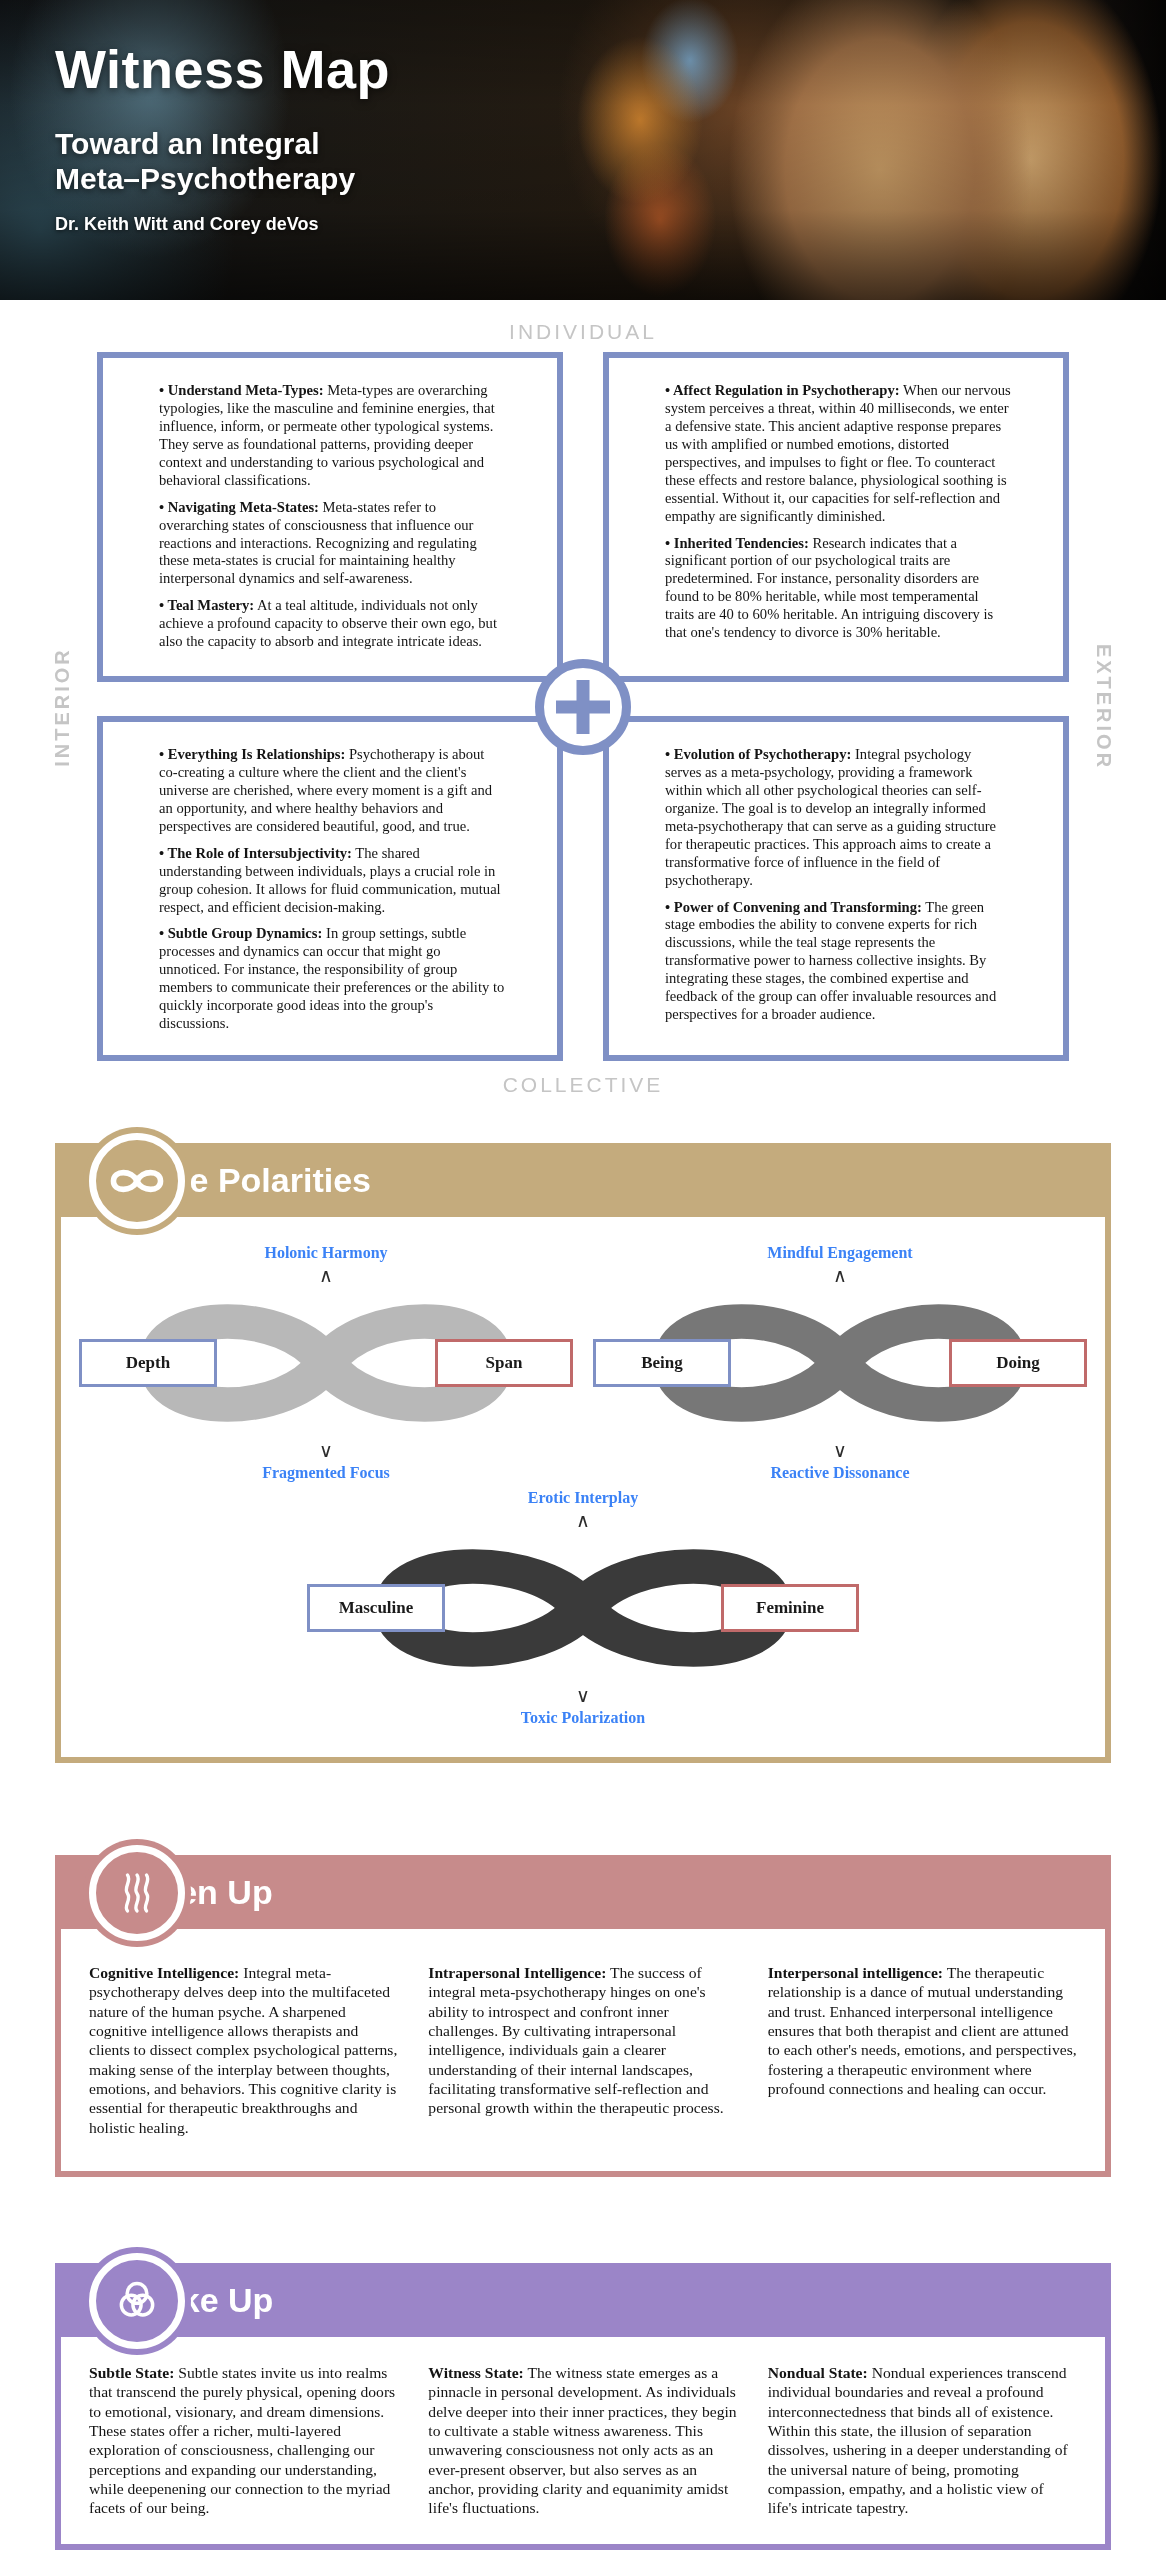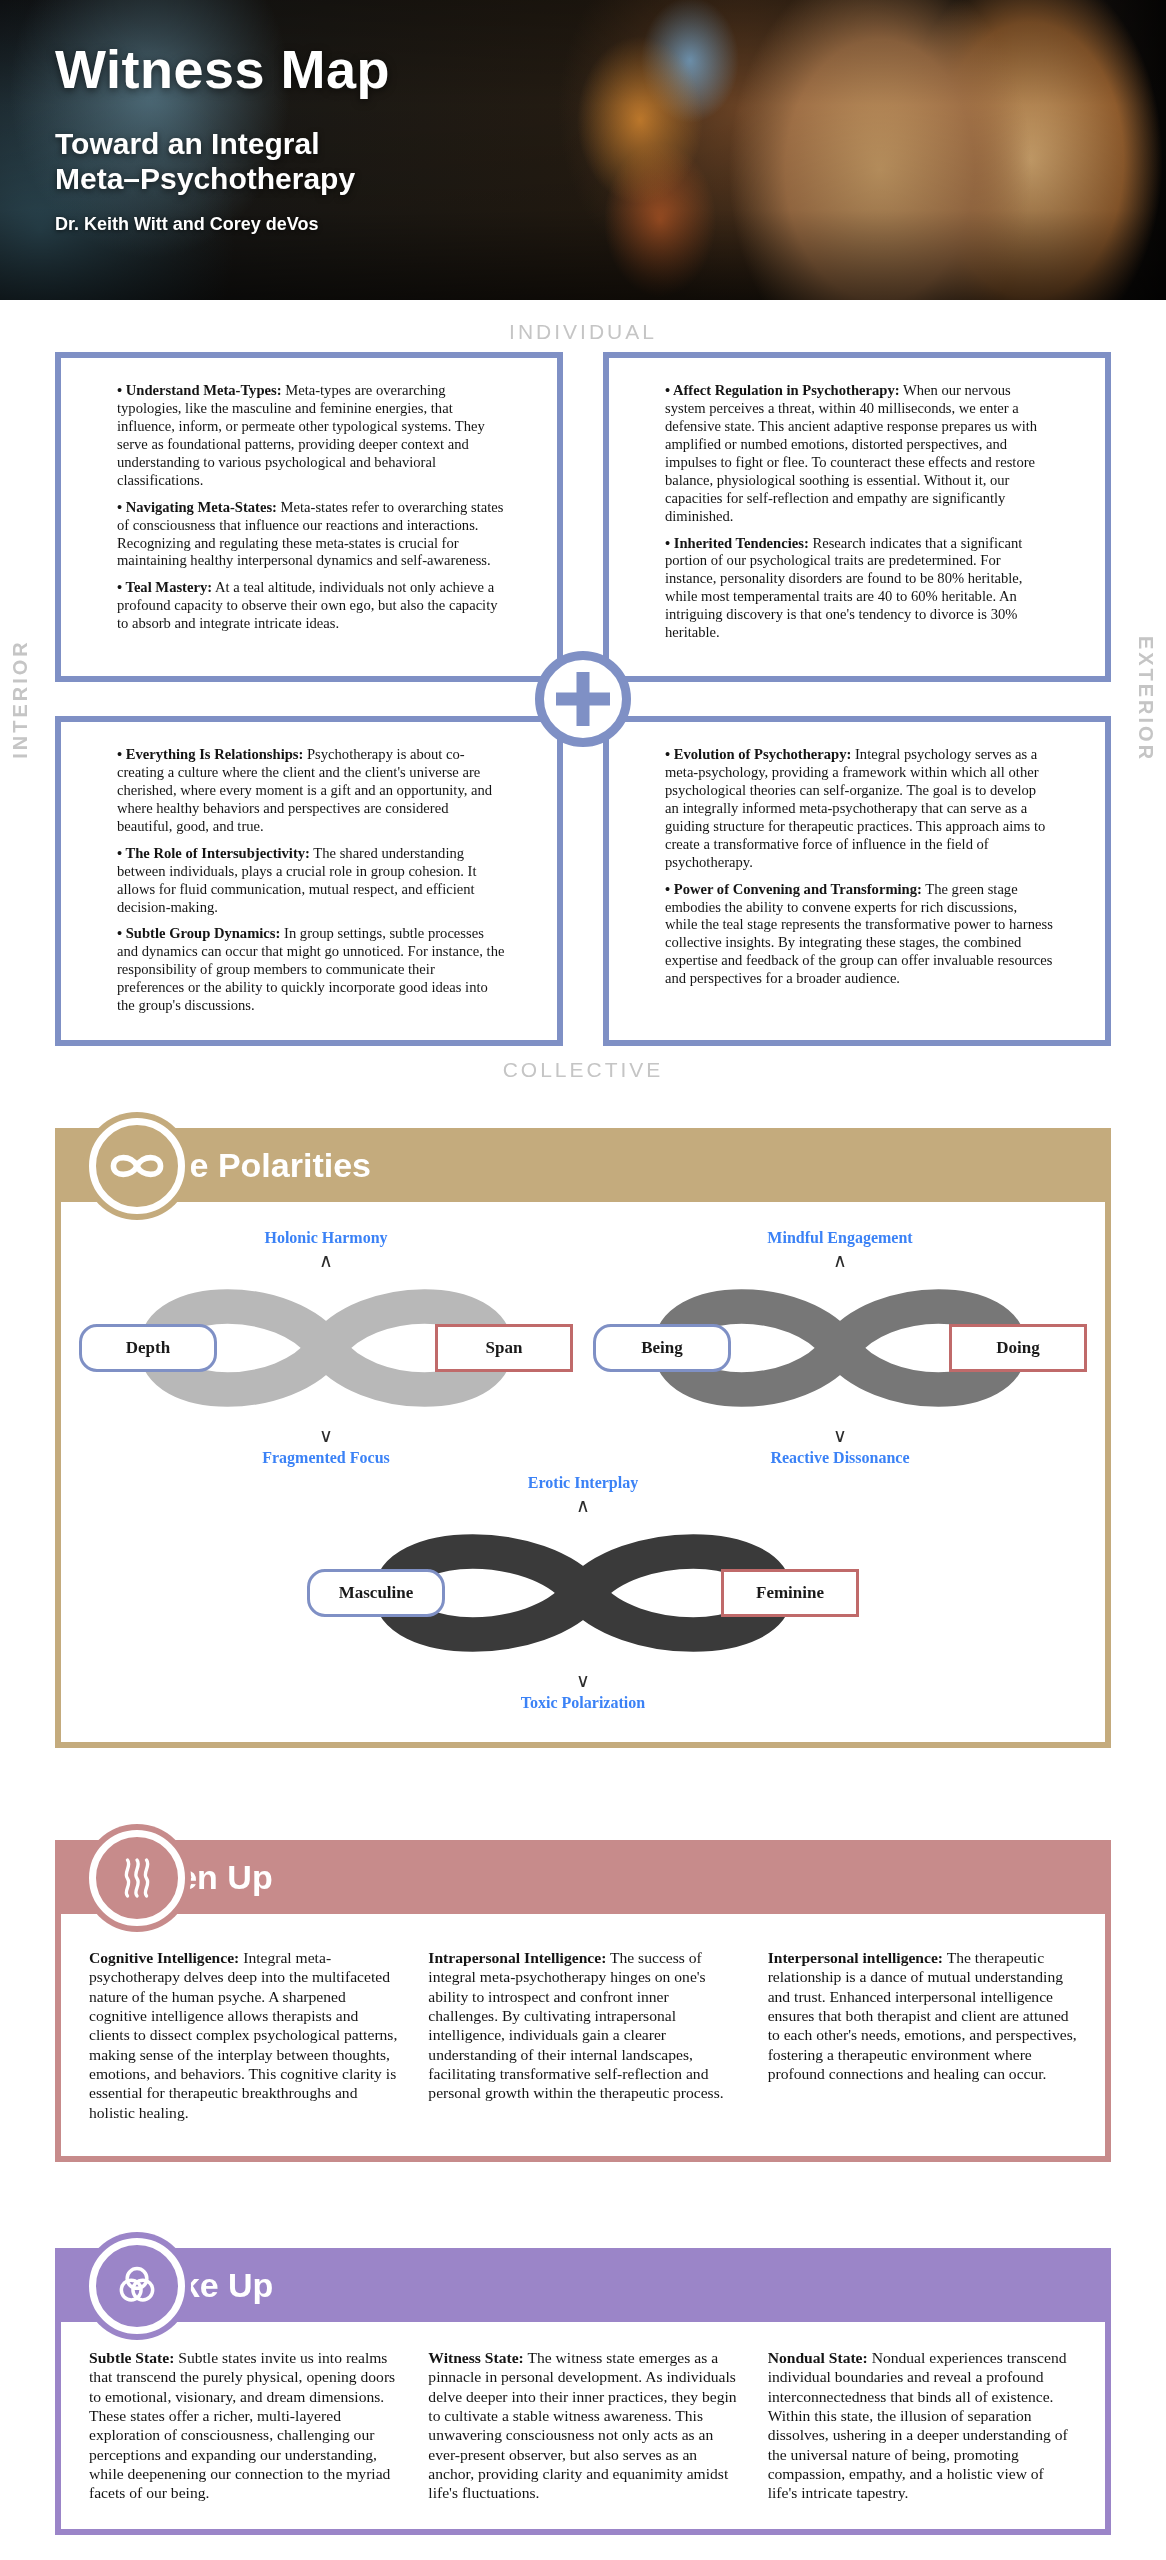--- a/index.html
+++ b/index.html
@@ -24,21 +24,21 @@
   .hero-text{position:absolute;left:55px;top:38px;z-index:2;color:#fff;font-family:"Liberation Sans",sans-serif;}
   .hero-title{font-size:54px;font-weight:bold;letter-spacing:.5px;text-shadow:0 2px 8px rgba(0,0,0,.6);}
   .hero-sub{margin-top:26px;font-size:30px;font-weight:bold;line-height:1.17;text-shadow:0 2px 6px rgba(0,0,0,.6);}
   .hero-authors{margin-top:18px;font-size:18px;font-weight:bold;text-shadow:0 1px 4px rgba(0,0,0,.7);}
 
   
   .axis-label{font-family:"Liberation Sans",sans-serif;font-weight:normal;color:#c5c5c5;
     font-size:21px;letter-spacing:3px;text-align:center;}
   .axis-top{margin-top:20px;}
   .axis-bottom{margin-top:12px;}
-  .quad-wrap{position:relative;width:1056px;margin:8px auto 0 auto;}
+  .quad-wrap{position:relative;width:972px;margin:8px auto 0 auto;}
   .quad-grid{display:grid;grid-template-columns:1fr 1fr;column-gap:40px;row-gap:34px;}
   .qbox{border:6px solid #7f90c5;background:#fff;padding:24px 52px 22px 56px;min-height:330px;box-sizing:border-box;}
   .qbox p{margin:0 0 9px 0;font-size:14.6px;line-height:1.23;color:#141414;}
   .qbox p:last-child{margin-bottom:0;}
   .qbox b{font-weight:bold;}
   .plus-badge{position:absolute;left:50%;top:50%;transform:translate(-50%,-50%);
     width:78px;height:78px;background:#fff;border:9px solid #7f90c5;border-radius:50%;z-index:3;}
   .plus-badge::before{content:"";position:absolute;left:50%;top:50%;transform:translate(-50%,-50%);
     width:54px;height:13px;background:#7f90c5;}
   .plus-badge::after{content:"";position:absolute;left:50%;top:50%;transform:translate(-50%,-50%);
@@ -65,21 +65,21 @@
   .cp-row1{display:flex;justify-content:space-between;padding:0 6px;}
   .diagram{width:482px;}
   .diagram-center{width:540px;margin:6px auto 0 auto;}
   .pol-label{font-size:16px;font-weight:bold;text-align:center;line-height:1.22;width:150px;margin:0 auto;color:#3b82f6;}
   .chev{text-align:center;font-size:19px;color:#2c2c2c;line-height:1;margin:3px 0;font-family:"DejaVu Sans",sans-serif;}
   .pol-mid{position:relative;height:150px;margin:2px 0;}
   .pol-mid svg{position:absolute;left:50%;top:50%;transform:translate(-50%,-50%);width:88%;height:150px;}
   .pole{position:absolute;top:50%;transform:translateY(-50%);background:#fff;border:3px solid;
     min-width:138px;box-sizing:border-box;padding:11px 10px;text-align:center;
     font-weight:bold;font-size:17px;color:#1a1a1a;}
-  .pole-left{left:-6px;border-color:#7f90c5;border-radius:18px;}
+  .pole-left{left:-6px;border-color:#7f90c5;}
   .pole-right{right:-6px;border-color:#c06a6a;}
 
   
   .ou{margin-top:92px;}
   .ou-bar{background:#c78b8b;}
   .ou-badge{background:#c78b8b;}
   .ou-body{border:6px solid #c78b8b;border-top:none;padding:34px 28px;}
 
   
   .wu{margin-top:86px;}

